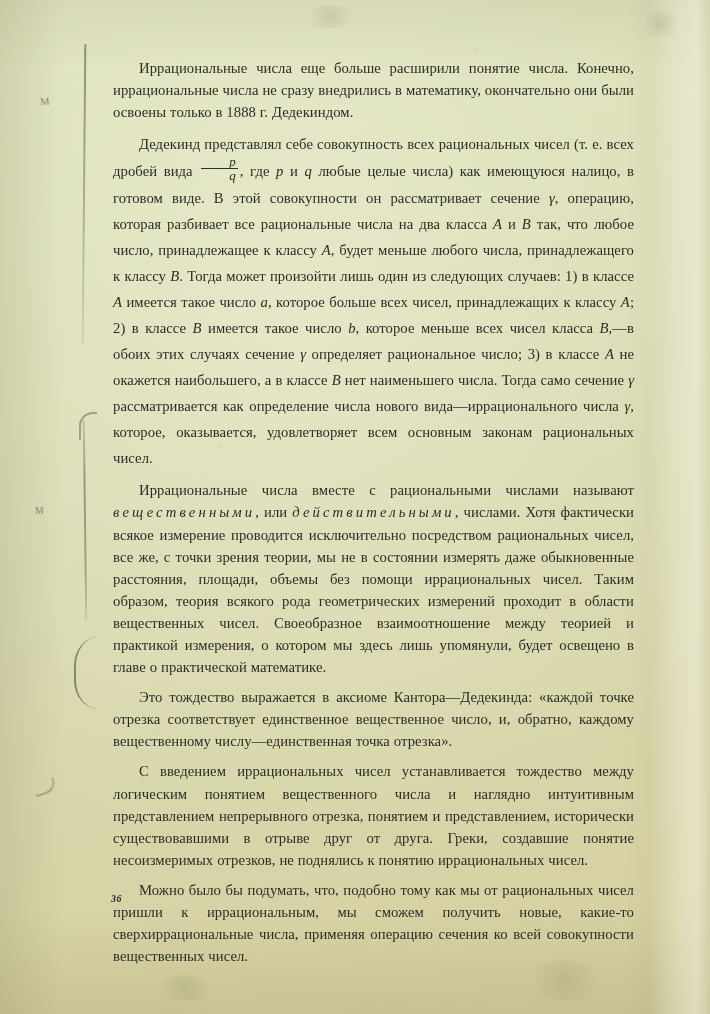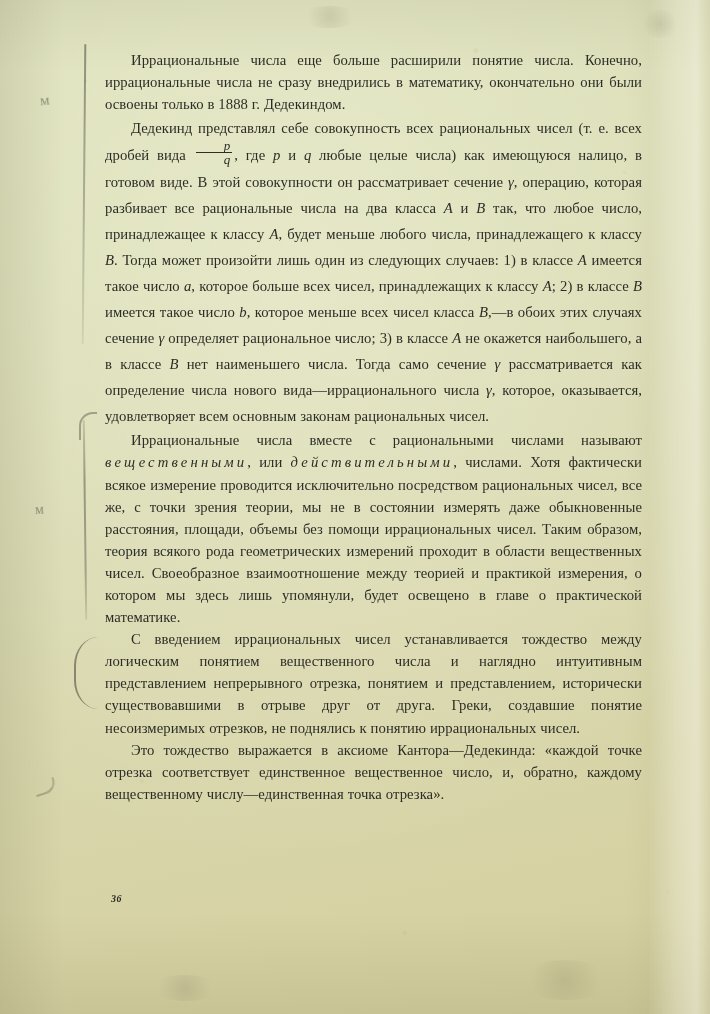--- a/index.html
+++ b/index.html
@@ -61,21 +61,21 @@
   }
 
   .text-block {
     position: absolute;
     left: 105px;
     top: 49px;
     width: 537px;
   }
 
   p.para {
-    margin: 0;
+    margin: 8px;
     text-align: justify;
     text-justify: inter-word;
     font-size: 14.7px;
     line-height: 22.1px;
     text-indent: 26px;
     letter-spacing: 0.05px;
     word-spacing: 0.2px;
     color: #2c2d26;
   }
 
@@ -225,22 +225,23 @@
   </div>
 
   <div class="text-block">
 
     <p class="para">Иррациональные числа еще больше расширили понятие числа. Конечно, иррациональные числа не сразу внедрились в математику, окончательно они были освоены только в 1888 г. Дедекиндом.</p>
 
     <p class="para has-frac"><span>Дедекинд представлял себе совокупность всех рациональных чисел (т. е. всех дробей вида </span><span class="frac"><span class="num">p</span><span class="den">q</span></span><span>, где </span><em class="it">p</em><span> и </span><em class="it">q</em><span> любые целые числа) как имеющуюся налицо, в готовом виде. В этой совокупности он рассматривает сечение </span><em class="it">γ</em><span>, операцию, которая разбивает все рациональные числа на два класса </span><em class="it">A</em><span> и </span><em class="it">B</em><span> так, что любое число, принадлежащее к классу </span><em class="it">A</em><span>, будет меньше любого числа, принадлежащего к классу </span><em class="it">B</em><span>. Тогда может произойти лишь один из следующих случаев: 1) в классе </span><em class="it">A</em><span> имеется такое число </span><em class="it">a</em><span>, которое больше всех чисел, принадлежащих к классу </span><em class="it">A</em><span>; 2) в классе </span><em class="it">B</em><span> имеется такое число </span><em class="it">b</em><span>, которое меньше всех чисел класса </span><em class="it">B</em><span>,—в обоих этих случаях сечение </span><em class="it">γ</em><span> определяет рациональное число; 3) в классе </span><em class="it">A</em><span> не окажется наибольшего, а в классе </span><em class="it">B</em><span> нет наименьшего числа. Тогда само сечение </span><em class="it">γ</em><span> рассматривается как определение числа нового вида—иррационального числа </span><em class="it">γ</em><span>, которое, оказывается, удовлетворяет всем основным законам рациональных чисел.</span></p>
 
     <p class="para"><span>Иррациональные числа вместе с рациональными числами называют </span><span class="sp">вещественными</span><span>, или </span><span class="sp">действительными</span><span>, числами. Хотя фактически всякое измерение проводится исключительно посредством рациональных чисел, все же, с точки зрения теории, мы не в состоянии измерять даже обыкновенные расстояния, площади, объемы без помощи иррациональных чисел. Таким образом, теория всякого рода геометрических измерений проходит в области вещественных чисел. Своеобразное взаимоотношение между теорией и практикой измерения, о котором мы здесь лишь упомянули, будет освещено в главе о практической математике.</span></p>
 
+    <p class="para">Это тождество выражается в аксиоме Кантора—Дедекинда: «каждой точке отрезка соответствует единственное вещественное число, и, обратно, каждому вещественному числу—единственная точка отрезка».</p>
+
     <p class="para">С введением иррациональных чисел устанавливается тождество между логическим понятием вещественного числа и наглядно интуитивным представлением непрерывного отрезка, понятием и представлением, исторически существовавшими в отрыве друг от друга. Греки, создавшие понятие несоизмеримых отрезков, не поднялись к понятию иррациональных чисел.</p>
 
-    <p class="para">Это тождество выражается в аксиоме Кантора—Дедекинда: «каждой точке отрезка соответствует единственное вещественное число, и, обратно, каждому вещественному числу—единственная точка отрезка».</p>
-
+    <p class="para">Можно было бы подумать, что, подобно тому как мы от рациональных чисел пришли к иррациональным, мы сможем получить новые, какие-то сверхиррациональные числа, применяя операцию сечения ко всей совокупности вещественных чисел.</p>
 
   </div>
 
   <div class="folio">36</div>
 
 </div>
 
 </body></html>

